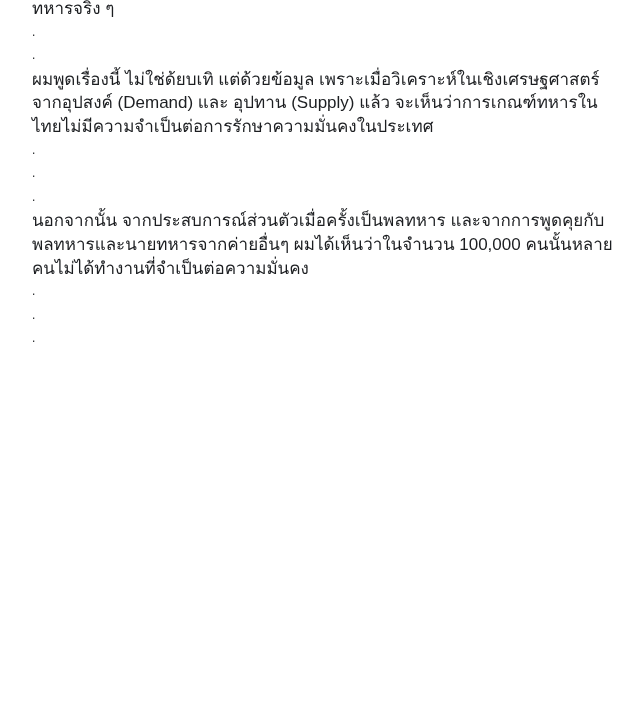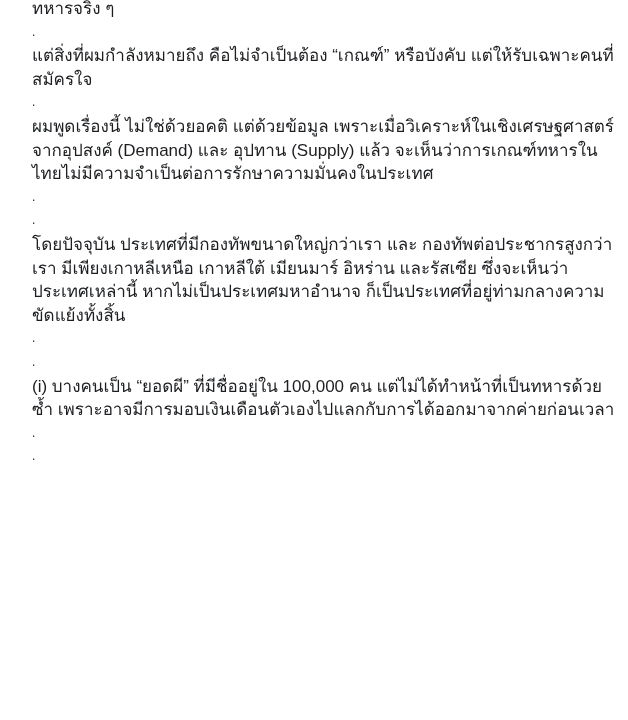--- a/index.html
+++ b/index.html
@@ -46,25 +46,23 @@
       color: #1c1e21;
     }
   </style>
 </head>
 <body>
 
 <div class="post">
   <div class="post-body">
     <p class="para">ทหารจริง ๆ</p>
     <p class="sep">.</p>
-    <p class="para">แต่สิ่งที่ผมกำลังหมายถึง คือไม่จำเป็นต้อง “เกณฑ์” หรือบังคับ แต่ให้รับเฉพาะคนที่สมัครใจ</p>
     <p class="sep">.</p>
-    <p class="para">ผมพูดเรื่องนี้ ไม่ใช่ด้วยอคติ แต่ด้วยข้อมูล เพราะเมื่อวิเคราะห์ในเชิงเศรษฐศาสตร์จากอุปสงค์ (Demand) และ อุปทาน (Supply) แล้ว จะเห็นว่าการเกณฑ์ทหารในไทยไม่มีความจำเป็นต่อการรักษาความมั่นคงในประเทศ</p>
+    <p class="para">ผมพูดเรื่องนี้ ไม่ใช่ด้ยบเทิ แต่ด้วยข้อมูล เพราะเมื่อวิเคราะห์ในเชิงเศรษฐศาสตร์จากอุปสงค์ (Demand) และ อุปทาน (Supply) แล้ว จะเห็นว่าการเกณฑ์ทหารในไทยไม่มีความจำเป็นต่อการรักษาความมั่นคงในประเทศ</p>
     <p class="sep">.</p>
     <p class="sep">.</p>
-    <p class="para">โดยปัจจุบัน ประเทศที่มีกองทัพขนาดใหญ่กว่าเรา และ กองทัพต่อประชากรสูงกว่าเรา มีเพียงเกาหลีเหนือ เกาหลีใต้ เมียนมาร์ อิหร่าน และรัสเซีย ซึ่งจะเห็นว่าประเทศเหล่านี้ หากไม่เป็นประเทศมหาอำนาจ ก็เป็นประเทศที่อยู่ท่ามกลางความขัดแย้งทั้งสิ้น</p>
     <p class="sep">.</p>
+    <p class="para">นอกจากนั้น จากประสบการณ์ส่วนตัวเมื่อครั้งเป็นพลทหาร และจากการพูดคุยกับพลทหารและนายทหารจากค่ายอื่นๆ ผมได้เห็นว่าในจำนวน 100,000 คนนั้นหลายคนไม่ได้ทำงานที่จำเป็นต่อความมั่นคง</p>
     <p class="sep">.</p>
-    <p class="para">(i) บางคนเป็น “ยอดผี” ที่มีชื่ออยู่ใน 100,000 คน แต่ไม่ได้ทำหน้าที่เป็นทหารด้วยซ้ำ เพราะอาจมีการมอบเงินเดือนตัวเองไปแลกกับการได้ออกมาจากค่ายก่อนเวลา</p>
     <p class="sep">.</p>
     <p class="sep">.</p>
   </div>
 </div>
 
 </body></html>

